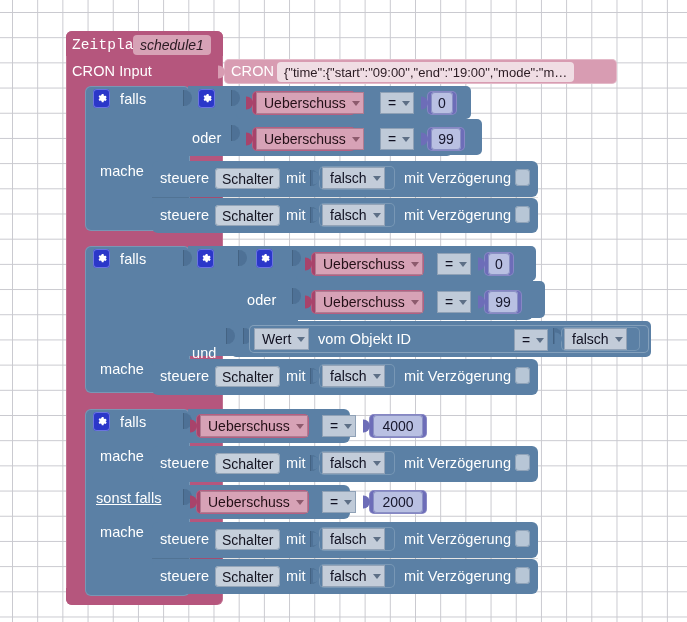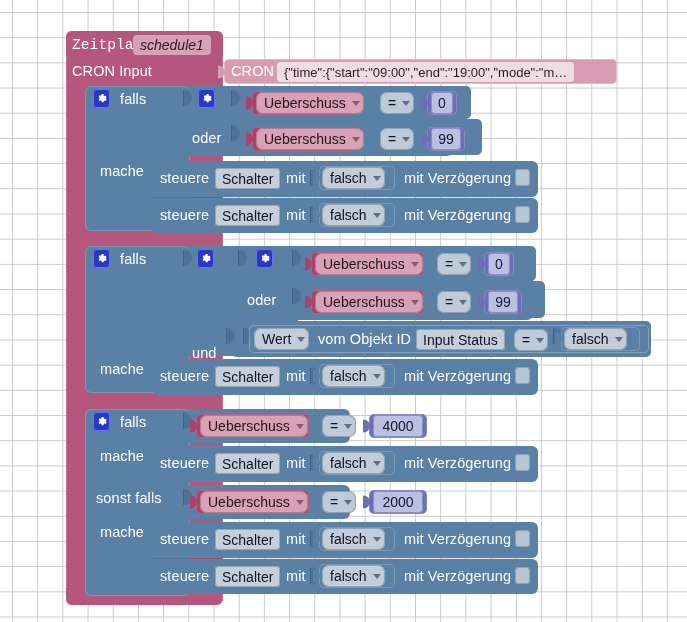--- a/index.html
+++ b/index.html
@@ -56,21 +56,21 @@
     font-size: 14px;
     color: #1b1b2c;
     white-space: nowrap;
     padding: 0 7px;
     height: 21px;
   }
   .chip.rosefield { background: #d7a2b6; color: #2a1a22; }
   .chip.greyfield { background: #c5cfdb; color: #12121f; box-shadow: inset 0 0 0 1px #94a5b8; }
   .chip.numfield  { background: #b9c0e2; color: #16162c; box-shadow: inset 0 0 0 1px #8a90c4; }
 
-  .dd { position: absolute; display:flex; align-items:center; border-radius:7px; height:22px; padding:0 4px 0 8px; font-size:14px; white-space:nowrap; }
+  .dd { position: absolute; display:flex; align-items:center; border-radius:0; height:22px; padding:0 4px 0 8px; font-size:14px; white-space:nowrap; }
   .dd .txt { line-height:1; }
   .dd .arrow { margin-left:6px; width:0;height:0; border-left:4px solid transparent; border-right:4px solid transparent; }
 
   .dd.pink  { background:#d7a2b6; color:#241017; box-shadow: inset 0 0 0 1px #b07b91; }
   .dd.pink  .arrow { border-top:5px solid #8d5a6d; }
   .dd.grey  { background:#bfcad8; color:#111122; box-shadow: inset 0 0 0 1px #8fa1b6; }
   .dd.grey  .arrow { border-top:5px solid #5d6f86; }
   .dd.lgrey { background:#c3ccd9; color:#101021; box-shadow: inset 0 0 0 1px #93a3b7; }
   .dd.lgrey .arrow { border-top:5px solid #5d6f86; }
 
@@ -309,21 +309,20 @@
   <div class="lbl" style="left:192px; top:346px;">und</div>
   <div class="sock" style="left:226px; top:328px;"></div>
   <div class="sock" style="left:243px; top:328px;"></div>
 
   <div class="blk blue" style="left:249px; top:325px; width:400px; height:28px; border-radius:5px; box-shadow: inset 0 0 0 1px rgba(255,255,255,.25);"></div>
   <div class="dd lgrey" style="left:254px; top:328px;">
     <span class="txt">Wert</span>
     <span class="arrow"></span>
   </div>
   <div class="lbl" style="left:318px; top:332px;">vom Objekt ID</div>
-  <div class="chip greyfield" style="left:416px; top:329px;">Input Status</div>
   <div class="dd grey" style="left:514px; top:329px;">
     <span class="txt">=</span>
     <span class="arrow"></span>
   </div>
   <div class="sock" style="left:553px; top:328px;"></div>
   <div class="boolblk" style="left:561px; top:327px; width:79px; height:24px;">
     <div class="notch blue"></div>
   </div>
   <div class="dd lgrey" style="left:564px; top:328px;">
     <span class="txt">falsch</span>
@@ -383,21 +382,21 @@
   <div class="boolblk" style="left:319px; top:451px; width:76px; height:24px;">
     <div class="notch blue"></div>
   </div>
   <div class="dd lgrey" style="left:322px; top:452px;">
     <span class="txt">falsch</span>
     <span class="arrow"></span>
   </div>
   <div class="lbl" style="left:404px; top:456px;">mit Verzögerung</div>
   <div class="cbx" style="left:515px; top:454px;"></div>
 
-  <div class="lbl" style="left:96px; top:491px;">sonst falls</div>
+  <div class="lbl" style="left:96px; top:491px;text-decoration:underline;">sonst falls</div>
   <div class="sock" style="left:183px; top:489px;"></div>
   <div class="varblk" style="left:196px; top:490px; width:113px; height:24px;">
     <div class="notch rose"></div>
   </div>
   <div class="dd pink" style="left:200px; top:491px; height:22px;">
     <span class="txt">Ueberschuss</span>
     <span class="arrow"></span>
   </div>
   <div class="dd grey" style="left:322px; top:491px;">
     <span class="txt">=</span>

